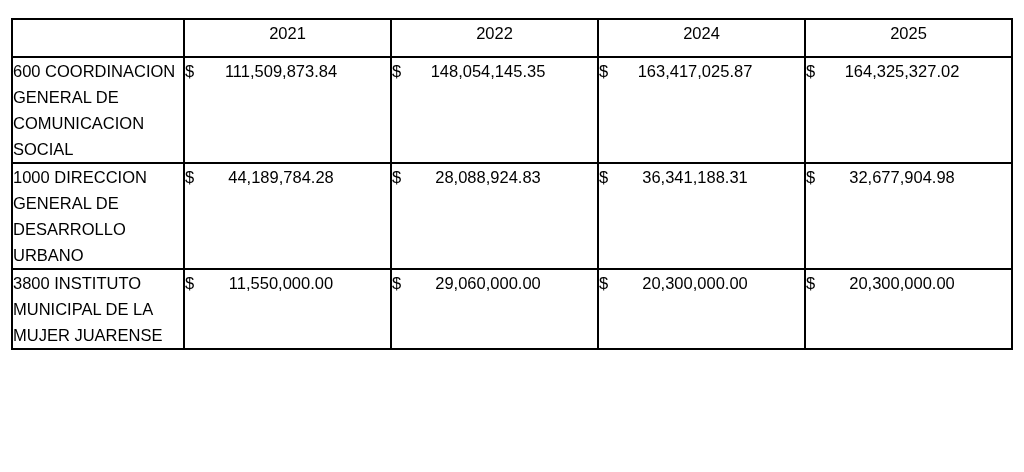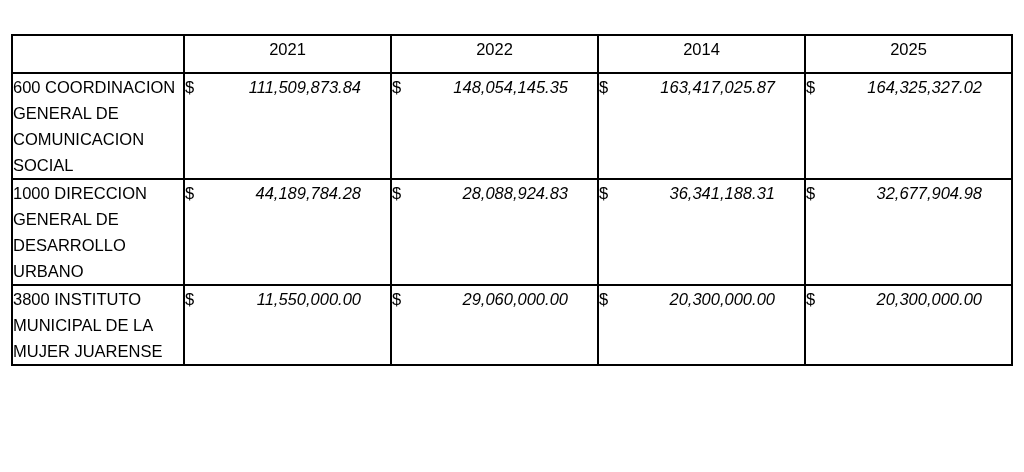--- a/index.html
+++ b/index.html
@@ -18,21 +18,21 @@
     position: relative;
     width: 1024px;
     height: 472px;
     box-sizing: border-box;
     padding: 18px 10px 0 10px;
   }
   table.budget {
     border-collapse: collapse;
     table-layout: fixed;
     width: 1000px;
-    margin: 16px auto;
+    margin: 0 auto;
   }
   table.budget col.c-label { width: 172px; }
   table.budget col.c-year  { width: 207px; }
   table.budget td,
   table.budget th {
     border: 2px solid #000000;
     padding: 0;
     vertical-align: top;
     font-weight: normal;
     font-size: 16.5px;
@@ -69,42 +69,41 @@
     white-space: pre;
   }
   .amount .cur {
     display: inline-block;
     width: 16px;
     text-align: left;
   }
   .amount .val {
     display: inline-block;
     width: 160px;
-    text-align: right;
-    font-style: italic;
+    text-align: center;
   }
 </style>
 </head>
 <body>
 
 <div class="sheet">
   <table class="budget">
     <colgroup>
       <col class="c-label">
       <col class="c-year">
       <col class="c-year">
       <col class="c-year">
       <col class="c-year">
     </colgroup>
     <thead>
       <tr>
         <th class="hdr-blank"></th>
         <th class="hdr-year">2021</th>
         <th class="hdr-year">2022</th>
-        <th class="hdr-year">2014</th>
+        <th class="hdr-year">2024</th>
         <th class="hdr-year">2025</th>
       </tr>
     </thead>
     <tbody>
       <tr>
         <td class="rowlabel">600 COORDINACION GENERAL DE COMUNICACION SOCIAL</td>
         <td class="amount-cell">
           <div class="amount">
             <span class="cur">$</span>
             <span class="val">111,509,873.84</span>

